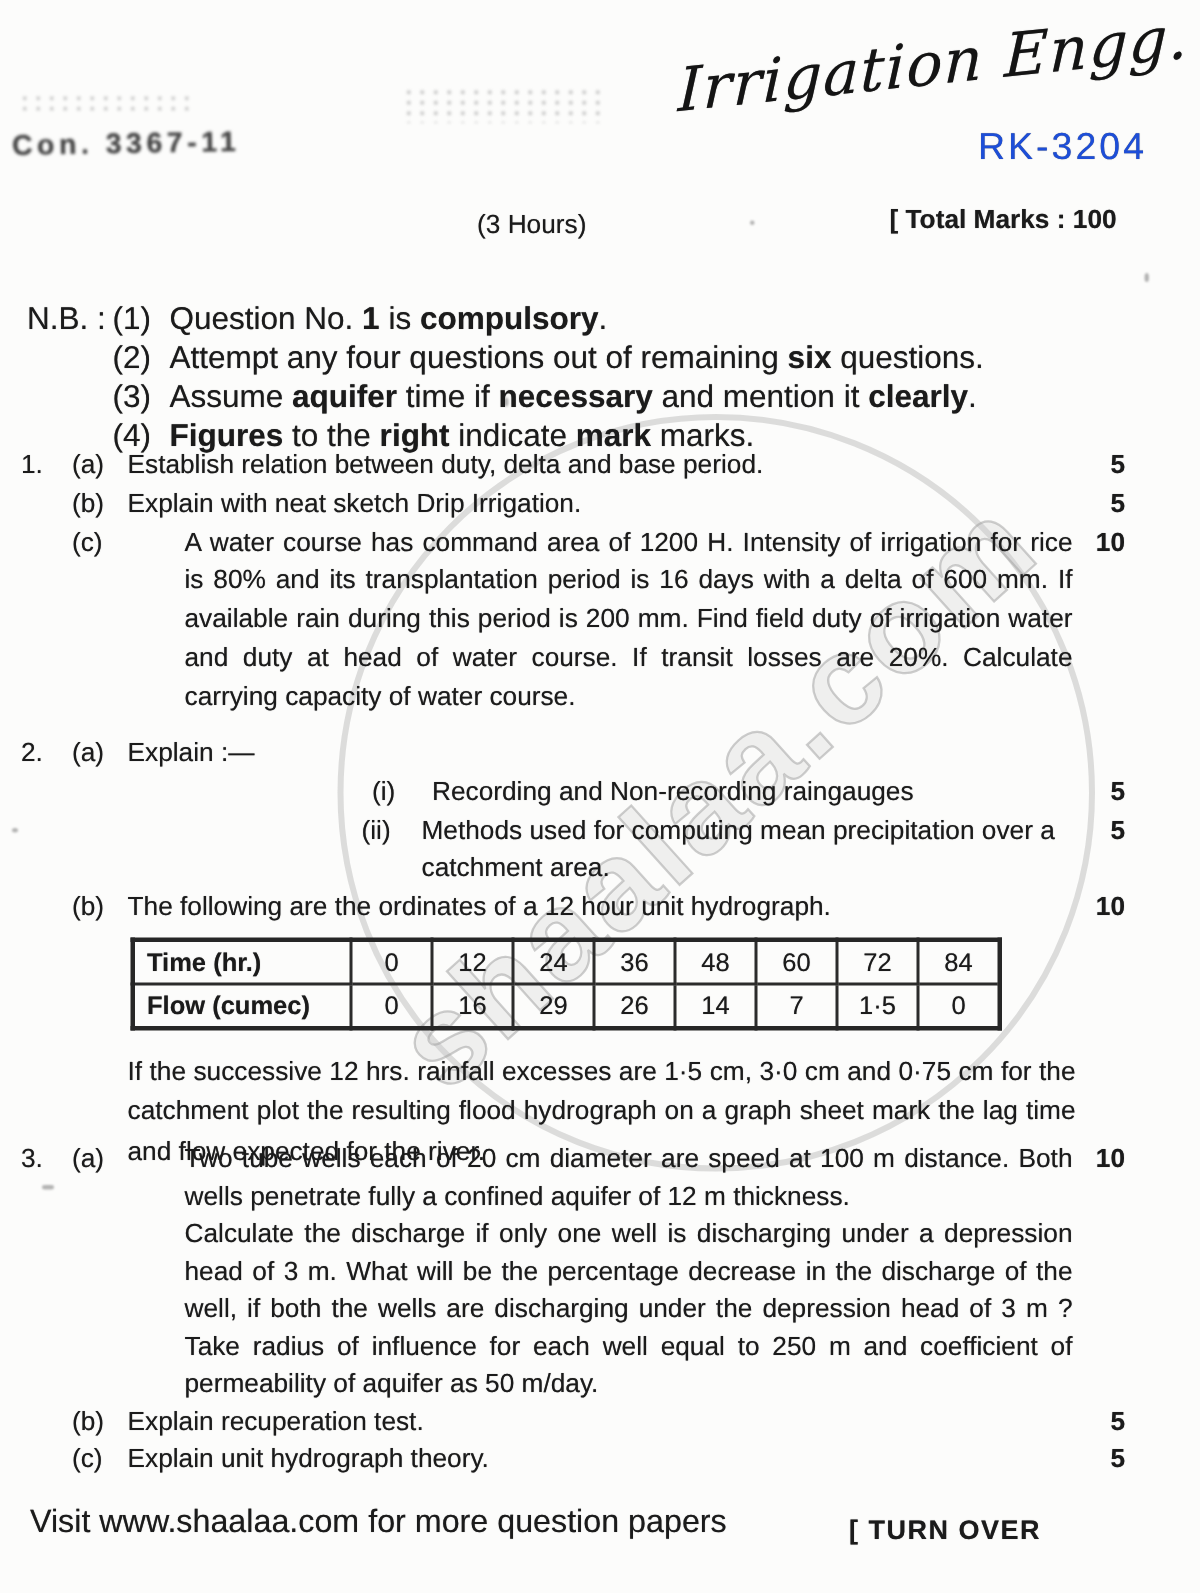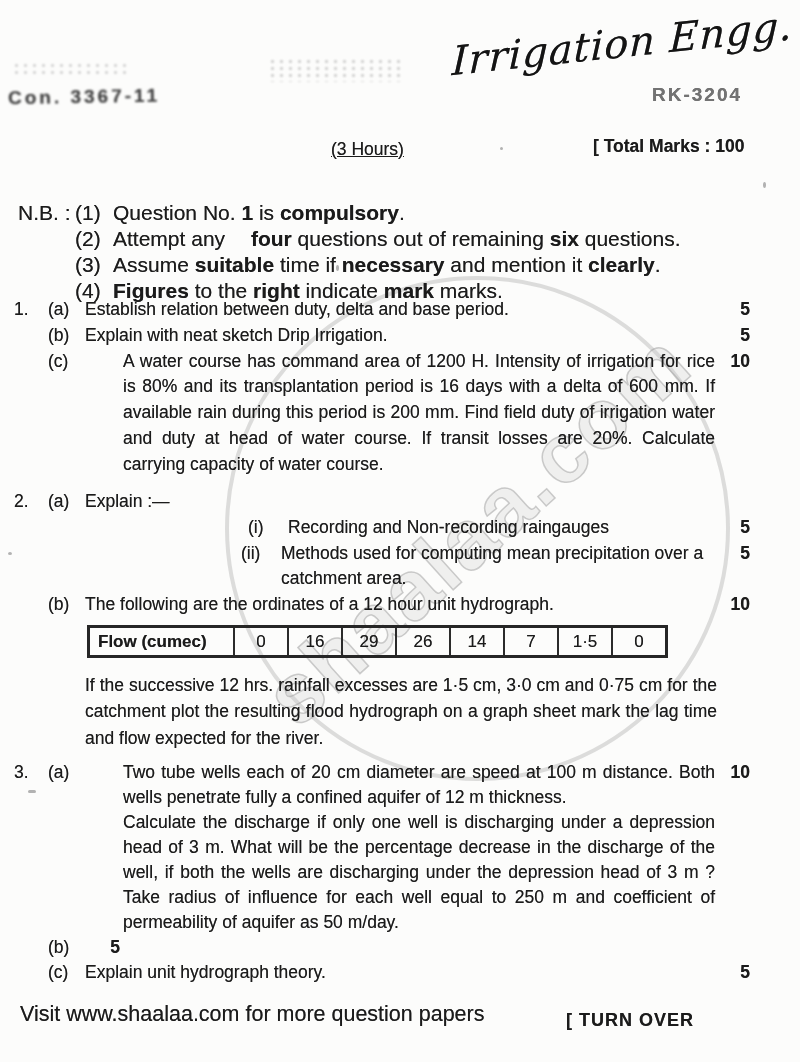--- a/index.html
+++ b/index.html
@@ -21,25 +21,25 @@
     text-shadow:none;
   }
   .content{position:relative; z-index:1;}
   
   .hw{
     position:absolute; top:2px; right:6px;
     font-family:"DejaVu Serif", serif; font-style:italic;
     font-size:40px; color:#141414; letter-spacing:1px;
     transform:rotate(-6deg) skewX(-8deg); transform-origin:right top;
   }
-  .code{position:absolute; left:652px; top:84px; font-size:19px; font-weight:bold;
-        letter-spacing:2px; color:#737373; filter:blur(.4px);}
+  .code{position:absolute; left:652px; top:84px; font-size:25px; font-weight:normal;
+        letter-spacing:2px; color:#1d4ed8; filter:blur(.4px);}
   .con{position:absolute; left:8px; top:86px; font-size:19px; font-weight:bold;
        letter-spacing:3px; color:#424242; filter:blur(.9px); transform:rotate(-1deg);}
-  .hours{position:absolute; left:331px; top:139px; font-size:17.5px;text-decoration:underline;}
+  .hours{position:absolute; left:318px; top:139px; font-size:17.5px;}
   .tmarks{position:absolute; left:593px; top:136px; font-size:17.5px; font-weight:bold;}
   
   .stamp{position:absolute; opacity:.5; filter:blur(1px);
          background-image:radial-gradient(circle, #8a8a8a 1px, transparent 1.6px);
          background-size:9px 7px;}
   .stamp-a{left:268px; top:58px; width:132px; height:24px;}
   .stamp-b{left:12px; top:62px; width:118px; height:14px; opacity:.45;}
   .dot{position:absolute; background:#777; border-radius:50%; opacity:.55; filter:blur(.6px);}
   
   .nb{position:absolute; left:18px; top:200px; width:720px;
@@ -99,23 +99,23 @@
     <div class="dot" style="left:763px;top:182px;width:3px;height:6px;"></div>
     <div class="dot" style="left:8px;top:552px;width:4px;height:3px;"></div>
     <div class="dot" style="left:28px;top:790px;width:8px;height:3px;border-radius:2px;"></div>
 
     <div class="nb">
       <div class="nb-grid">
         <div class="nb-label">N.B. :</div>
         <div>(1)</div>
         <div><span>Question No. </span><span style="font-weight: 700;">1</span><span> is </span><span style="font-weight: 700;">compulsory</span><span>.</span></div>
         <div>(2)</div>
-        <div><span>Attempt any </span><span style="font-weight: 700; margin-left: 20px;">four</span><span> questions out of remaining </span><span style="font-weight: 700;">six</span><span> questions.</span></div>
+        <div><span>Attempt any </span><span style="font-weight: 400;">four</span><span> questions out of remaining </span><span style="font-weight: 700;">six</span><span> questions.</span></div>
         <div>(3)</div>
-        <div><span>Assume </span><span style="font-weight: 700;">suitable</span><span> time if </span><span style="font-weight: 700;">necessary</span><span> and mention it </span><span style="font-weight: 700;">clearly</span><span>.</span></div>
+        <div><span>Assume </span><span style="font-weight: 700;">aquifer</span><span> time if </span><span style="font-weight: 700;">necessary</span><span> and mention it </span><span style="font-weight: 700;">clearly</span><span>.</span></div>
         <div>(4)</div>
         <div><span style="font-weight: 700;">Figures</span><span> to the </span><span style="font-weight: 700;">right</span><span> indicate </span><span style="font-weight: 700;">mark</span><span> marks.</span></div>
       </div>
     </div>
 
     <div class="q" id="q1">
       <div class="qrow">
         <div class="c-num">1.</div>
         <div class="c-let">(a)</div>
         <div class="c-body">Establish relation between duty, delta and base period.</div>
@@ -169,20 +169,31 @@
       <div class="qrow">
         <div class="c-num"></div>
         <div class="c-let">(b)</div>
         <div class="c-body">The following are the ordinates of a 12 hour unit hydrograph.</div>
         <div class="c-marks">10</div>
       </div>
 
       <div class="tbl-wrap">
         <table>
           <tbody>
+              <tr>
+            <td class="rowhead">Time (hr.)</td>
+            <td class="val">0</td>
+            <td class="val">12</td>
+            <td class="val">24</td>
+            <td class="val">36</td>
+            <td class="val">48</td>
+            <td class="val">60</td>
+            <td class="val">72</td>
+            <td class="val">84</td>
+          </tr>
           <tr>
             <td class="rowhead">Flow (cumec)</td>
             <td class="val">0</td>
             <td class="val">16</td>
             <td class="val">29</td>
             <td class="val">26</td>
             <td class="val">14</td>
             <td class="val">7</td>
             <td class="val">1·5</td>
             <td class="val">0</td>
@@ -200,20 +211,21 @@
         <div class="c-let">(a)</div>
         <div class="c-body just">
           <p>Two tube wells each of 20 cm diameter are speed at 100 m distance. Both wells penetrate fully a confined aquifer of 12 m thickness.</p>
           <p>Calculate the discharge if only one well is discharging under a depression head of 3 m. What will be the percentage decrease in the discharge of the well, if both the wells are discharging under the depression head of 3 m ? Take radius of influence for each well equal to 250 m and coefficient of permeability of aquifer as 50 m/day.</p>
         </div>
         <div class="c-marks">10</div>
       </div>
       <div class="qrow">
         <div class="c-num"></div>
         <div class="c-let">(b)</div>
+        <div class="c-body">Explain recuperation test.</div>
         <div class="c-marks">5</div>
       </div>
       <div class="qrow">
         <div class="c-num"></div>
         <div class="c-let">(c)</div>
         <div class="c-body">Explain unit hydrograph theory.</div>
         <div class="c-marks">5</div>
       </div>
     </div>
 

